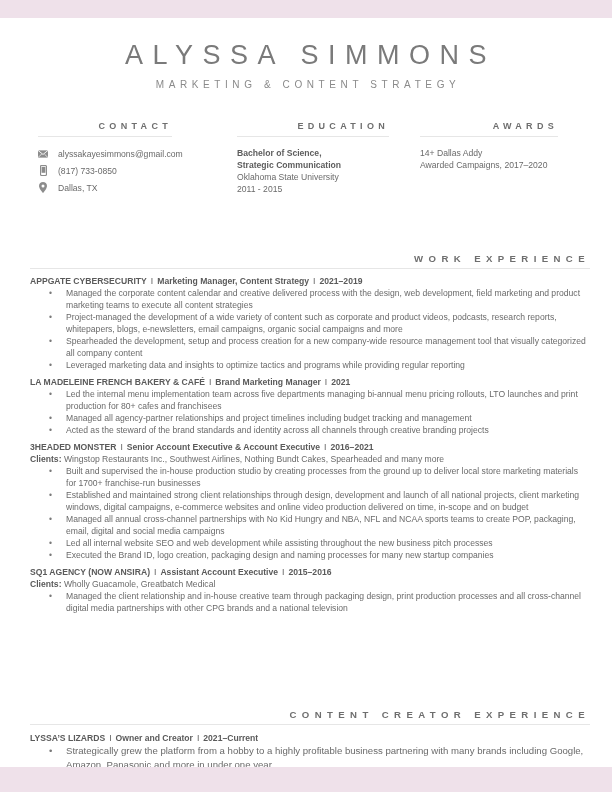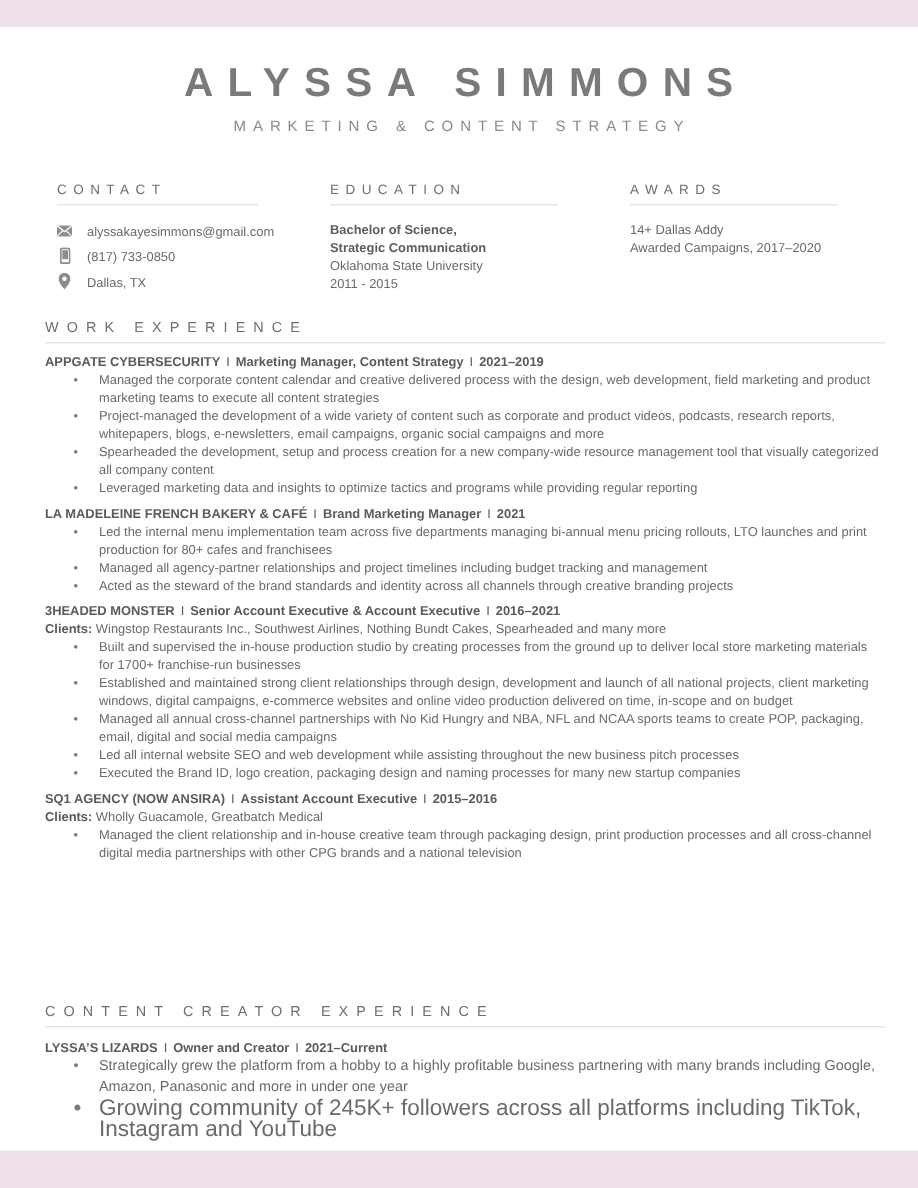--- a/index.html
+++ b/index.html
@@ -2,40 +2,40 @@
 <html><head>
 <meta charset="utf-8">
 <style>
   * { box-sizing: border-box; margin: 0; padding: 0; }
   html, body { width: 612px; height: 792px; background: #ffffff; overflow: hidden; }
   body { position: relative; font-family: "Liberation Sans", "DejaVu Sans", sans-serif; color: #6b6b6b; }
   .band-top { position: absolute; left: 0; top: 0; width: 612px; height: 18px; background: #efe1ea; }
   .band-bottom { position: absolute; left: 0; top: 767px; width: 612px; height: 25px; background: #efe1ea; }
 
   .name { position: absolute; top: 40px; left: 0; width: 612px; text-align: center;
-          font-size: 27px; letter-spacing: 9.5px; color: #7a7a7a; font-weight: bold; padding-left: 9px; }
+          font-size: 27px; letter-spacing: 9.5px; color: #7a7a7a; font-weight: normal; padding-left: 9px; }
   .subtitle { position: absolute; top: 79px; left: 0; width: 612px; text-align: center;
           font-size: 10px; letter-spacing: 4.6px; color: #8a8a8a; padding-left: 4px; }
 
-  .sec-title { font-size: 9px; font-weight: normal; letter-spacing: 4.3px; color: #6e6e6e; }
+  .sec-title { font-size: 9px; font-weight: bold; letter-spacing: 4.3px; color: #6e6e6e; text-align: right; }
   .rule { height: 1px; background: #e6e6e6; margin-top: 4px; }
 
   .col { position: absolute; top: 120px; font-size: 8.6px; line-height: 12px; color: #6a6a6a; }
   .col-contact { left: 38px; width: 134px; }
-  .col-edu { left: 220px; width: 152px; }
+  .col-edu { left: 237px; width: 152px; }
   .col-awards { left: 420px; width: 138px; }
   .col .body { margin-top: 8px; }
 
   .contact-row { display: flex; align-items: center; height: 17px; }
   .contact-row .ic { width: 10px; height: 10px; margin-right: 10px; display: inline-flex; align-items: center; justify-content: center; }
   .contact-row svg { display: block; }
 
   .edu-b { font-weight: bold; color: #5d5d5d; }
 
-  .section { position: absolute; left: 30px; width: 560px; }
+  .section { position: absolute; left: 30px; width: 560px; margin-top: 40px; }
   .section .sec-title { font-size: 9.6px; letter-spacing: 5.4px; }
   .job-head { font-size: 8.6px; font-weight: bold; color: #5a5a5a; line-height: 12px; }
   .job-head .sep { font-weight: normal; margin: 0 4px; }
   .clients { font-size: 8.6px; line-height: 12px; color: #6a6a6a; }
   .clients b { color: #5a5a5a; }
   ul.bullets { list-style: none; }
   ul.bullets li { position: relative; padding-left: 36px; font-size: 8.6px; line-height: 12px; color: #6a6a6a; }
   ul.bullets li::before { content: "•"; position: absolute; left: 19px; top: 0; color: #7a7a7a; }
   .job { margin-top: 5px; }
 </style>

